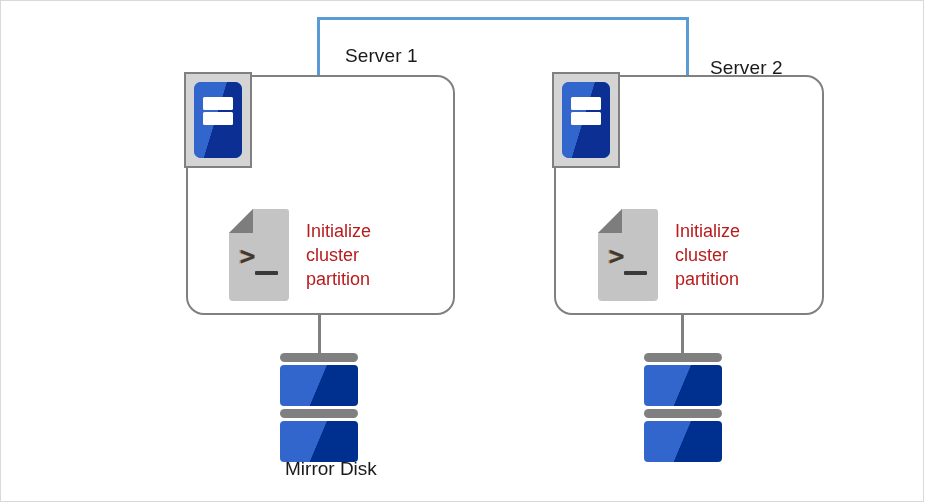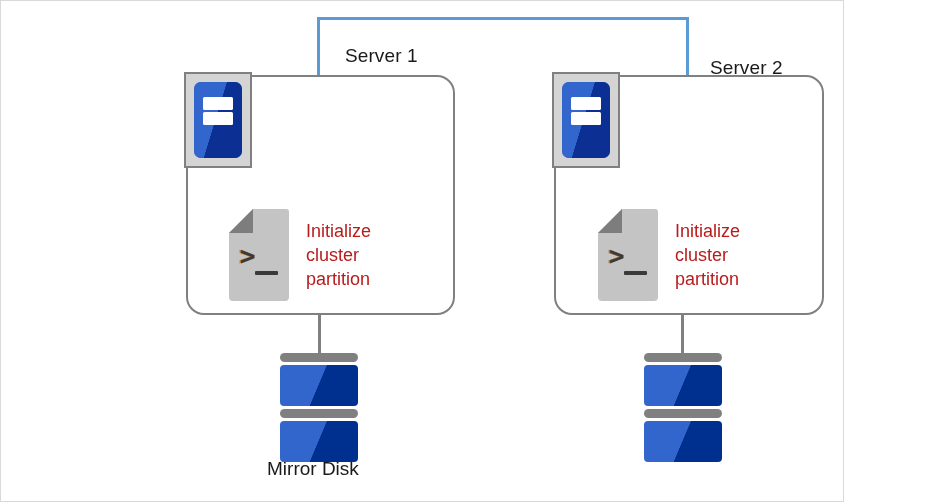--- a/index.html
+++ b/index.html
@@ -5,21 +5,21 @@
   html, body {
     margin: 0;
     padding: 0;
     background: #ffffff;
   }
   body {
     font-family: "Liberation Sans", sans-serif;
   }
   #diagram-canvas {
     position: relative;
-    width: 844px;
+    width: 924px;
     height: 502px;
     background: #ffffff;
     border: 1px solid #d9d9d9;
     box-sizing: border-box;
     overflow: hidden;
   }
 
   
   .interconnect-line {
     position: absolute;
@@ -185,21 +185,21 @@
     height: 100%;
     background: linear-gradient(113deg, #3366cc 0%, #3366cc 49%, #00308f 49.5%, #00308f 100%);
   }
 
   .disk-caption {
     position: absolute;
     font-size: 19px;
     color: #1a1a1a;
     white-space: nowrap;
   }
-  #mirror-disk-caption { left: 266px; top: 457px; }
+  #mirror-disk-caption { left: 284px; top: 457px; }
 </style>
 </head>
 <body>
 
 <div id="diagram-canvas">
 
   <div class="interconnect-line ic-left"></div>
   <div class="interconnect-line ic-top"></div>
   <div class="interconnect-line ic-right"></div>
 

